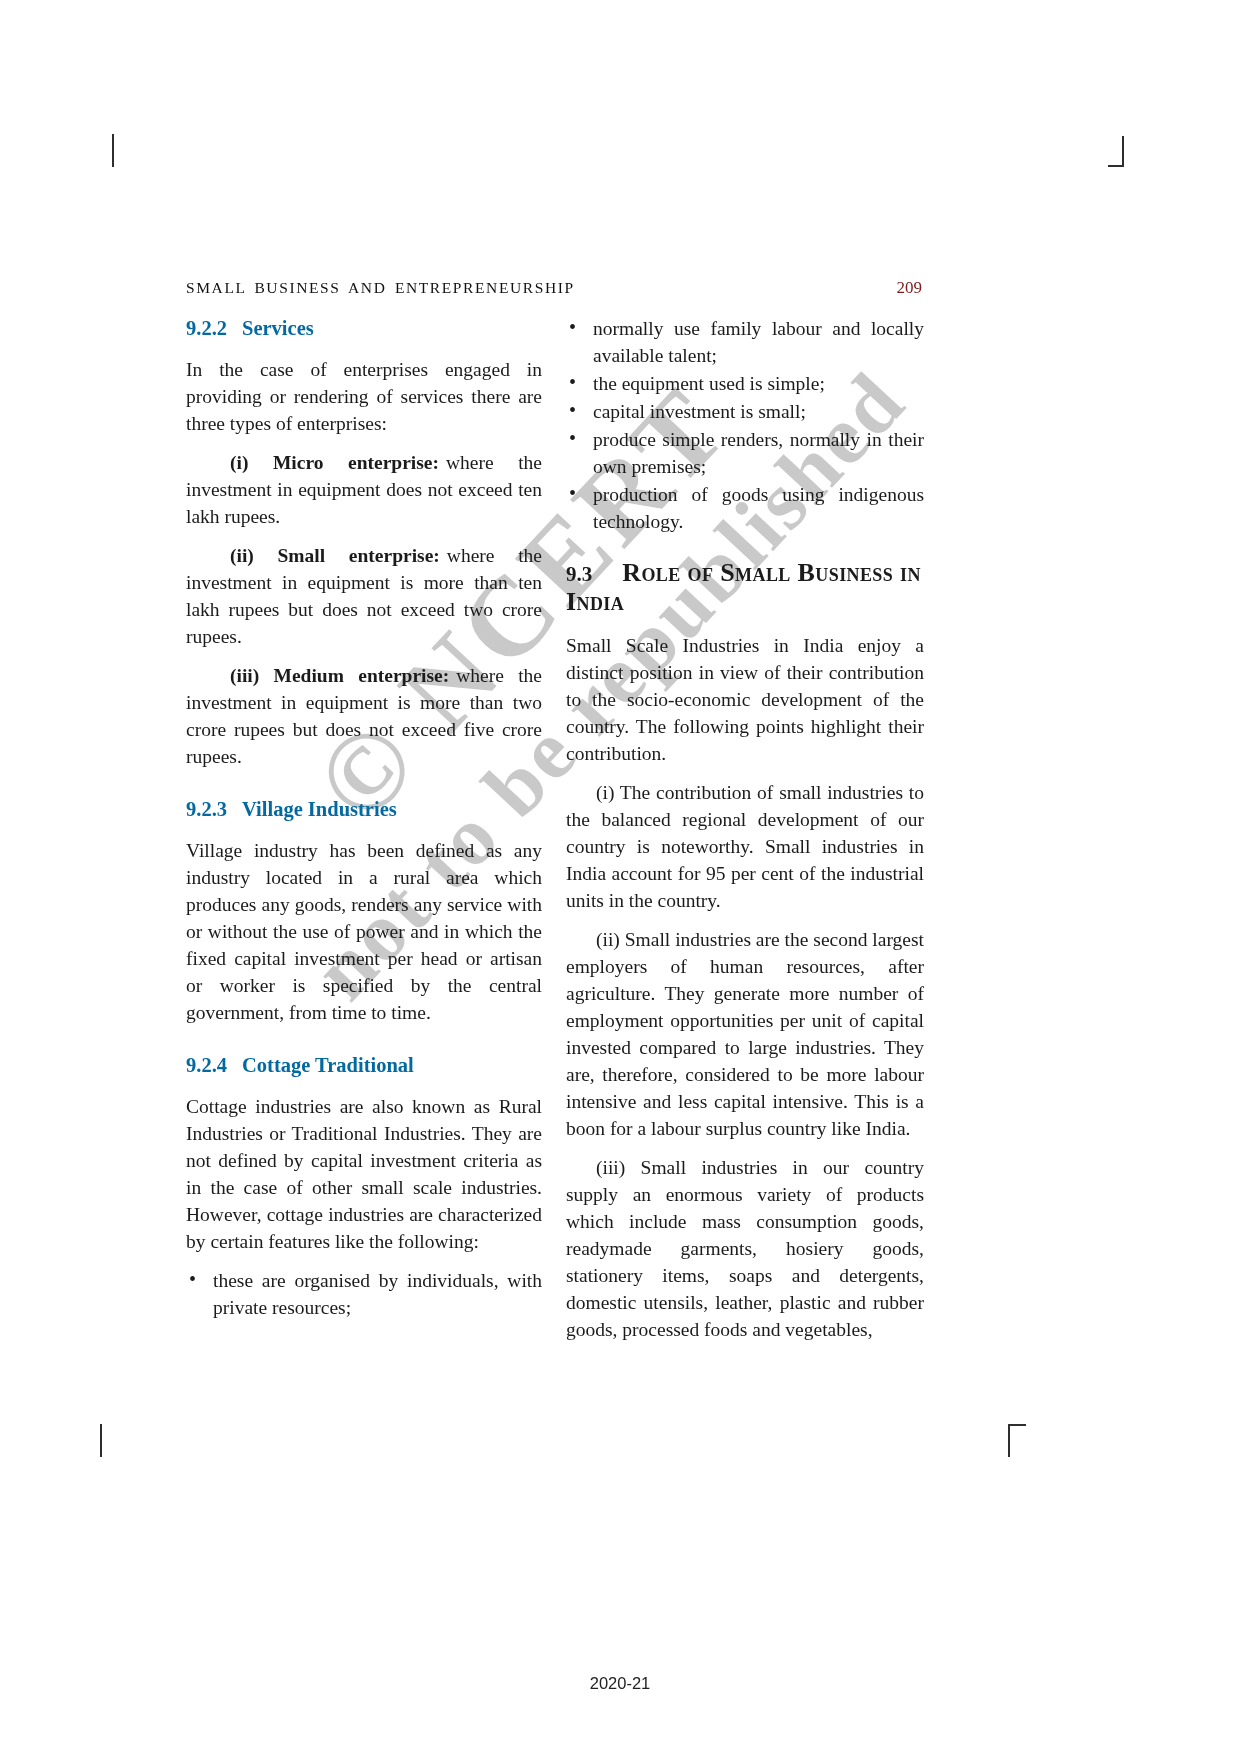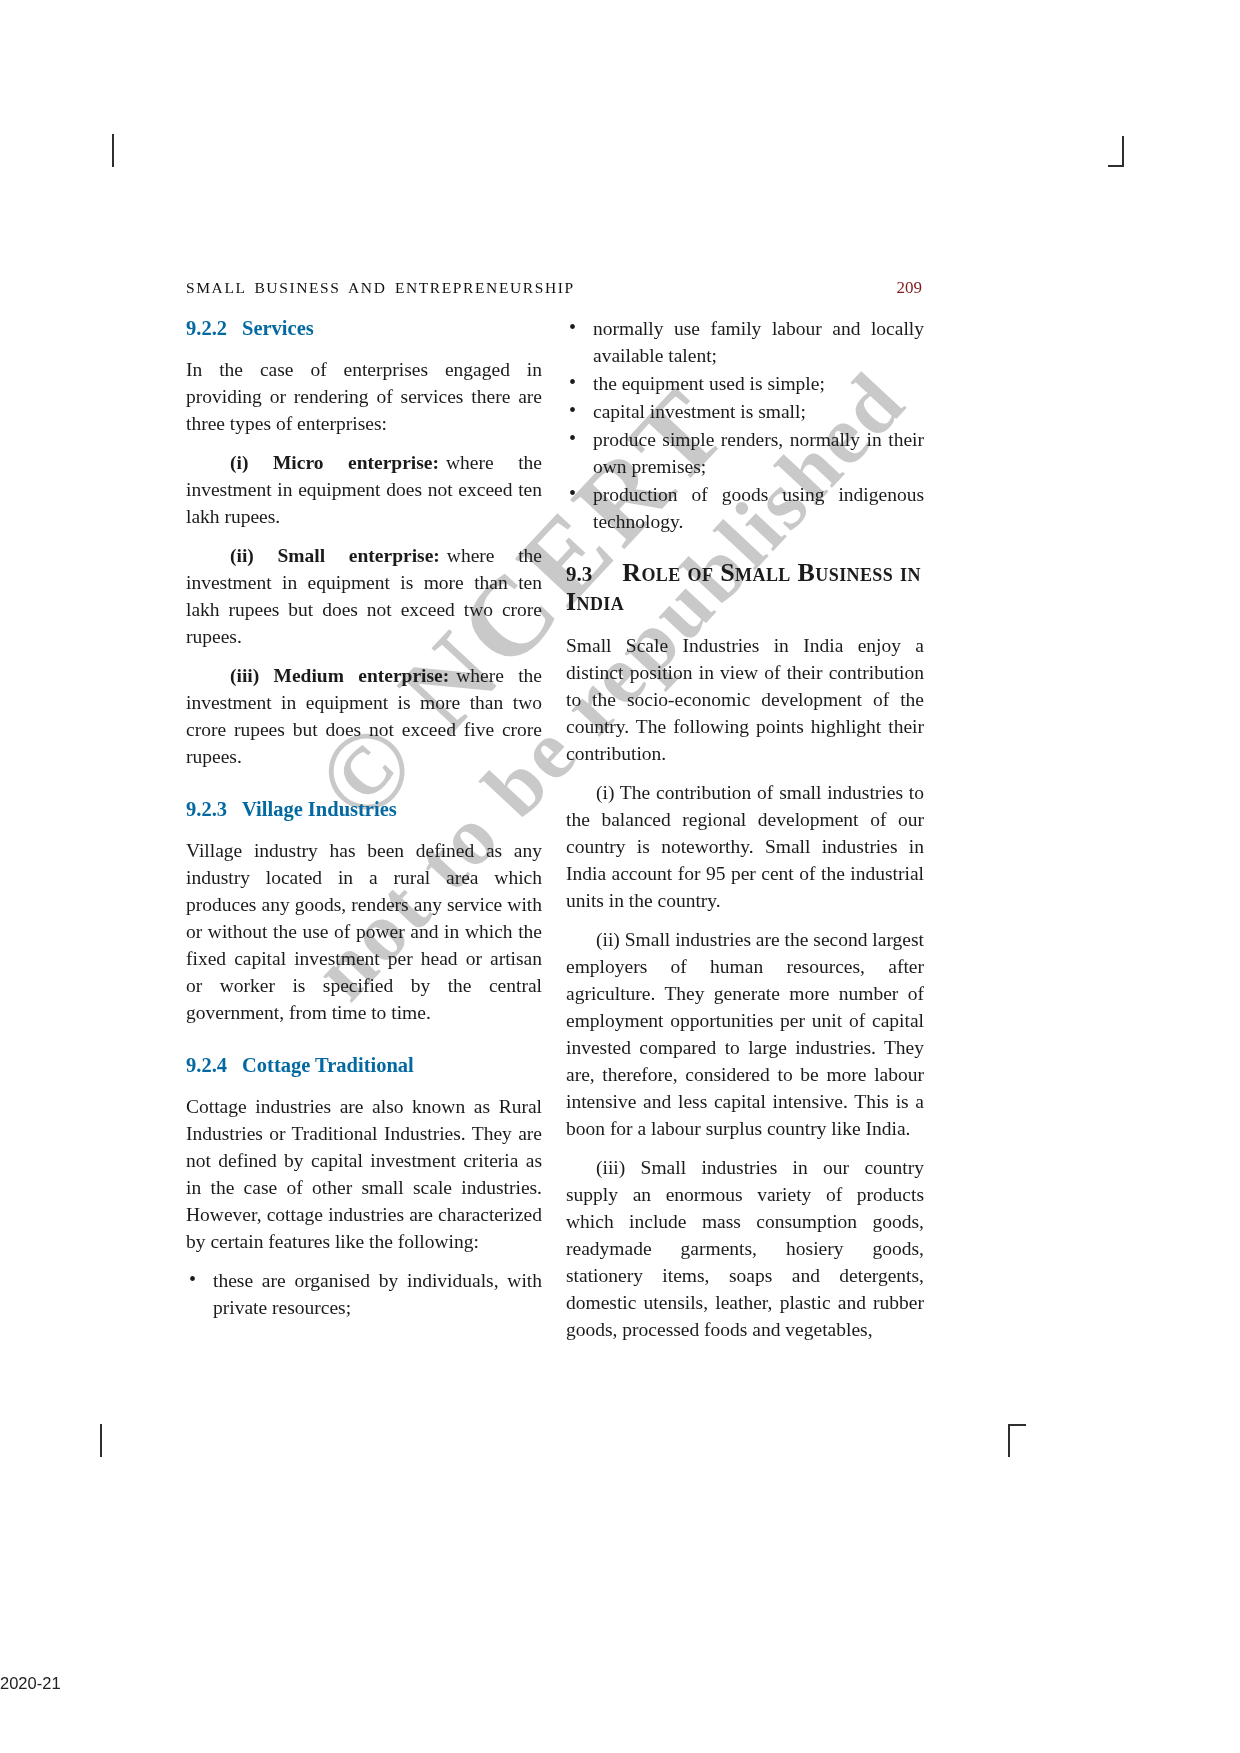--- a/index.html
+++ b/index.html
@@ -66,20 +66,21 @@
     margin:0 0 1px 0;
     text-align:justify;
   }
   ul.blist li .dot{
     position:absolute;left:3px;top:-1px;
     font-size:20px;
   }
   
   .footer{
     position:absolute;left:0;top:1674px;width:1240px;
+    text-align:center;
     font-family:"Liberation Sans", sans-serif;
     font-size:16.5px;color:#222;
   }
 </style>
 </head>
 <body>
 
 <div class="page">
 
   <div class="mark" style="left:112px;top:134px;width:2px;height:33px;"></div>

